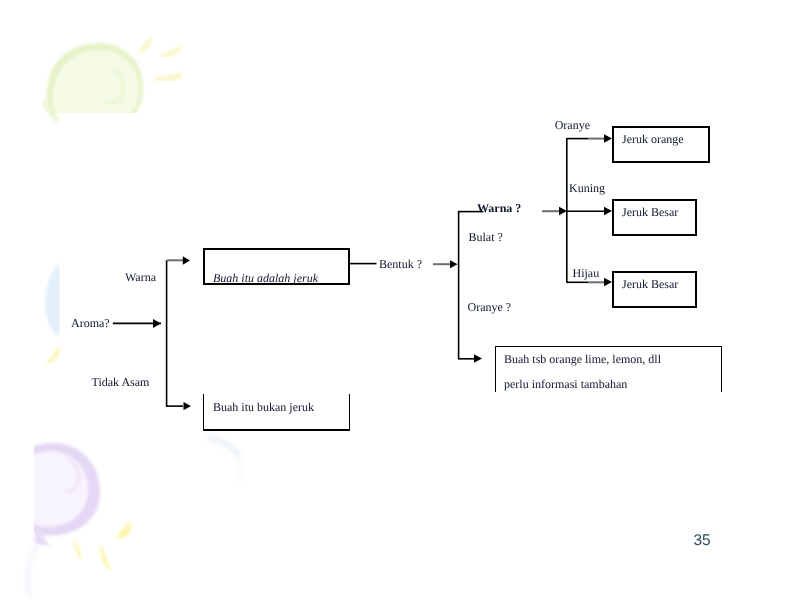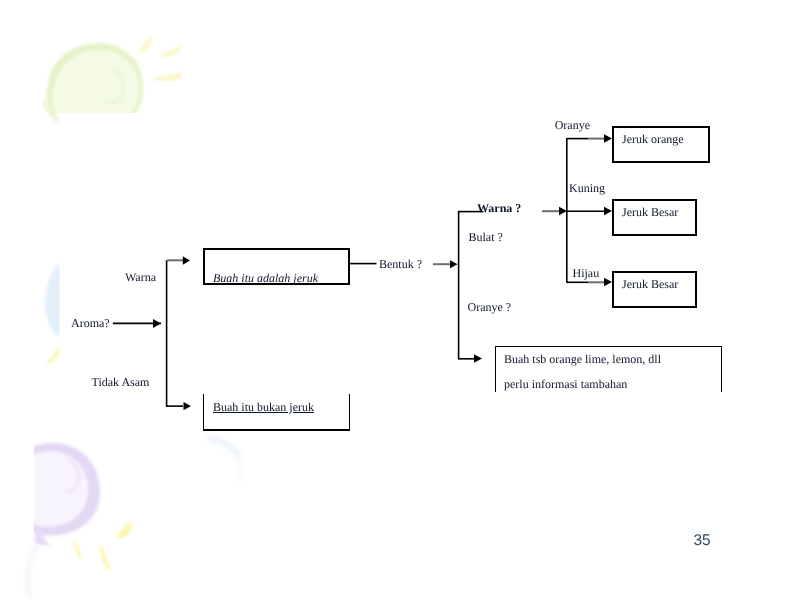--- a/index.html
+++ b/index.html
@@ -8,21 +8,21 @@
        font-family:"Liberation Serif","DejaVu Serif",serif;position:relative;}
   #slide{position:absolute;inset:0;width:792px;height:612px;}
   .bg{position:absolute;left:0;top:0;width:792px;height:612px;pointer-events:none;}
   .diagram{position:absolute;left:0;top:0;width:792px;height:612px;}
   .pagenum{position:absolute;left:693.5px;top:532.5px;color:#2F4A58;
     font-family:"Liberation Sans","DejaVu Sans",sans-serif;font-size:15.5px;line-height:1;text-align:right;}
   .labels{position:absolute;left:0;top:0;width:792px;height:612px;}
   .lbl{position:absolute;white-space:nowrap;color:#0f172a;font-size:12px;line-height:1;}
   .t-aroma{left:71px;top:317px;}
   .t-jeruk{left:213px;top:272px;font-style:italic;}
-  .t-bukan{left:213px;top:401px;text-decoration:underline;}
+  .t-bukan{left:213px;top:401px;}
   .t-orange{left:622px;top:133px;}
   .t-besar1{left:622px;top:206px;}
   .t-besar2{left:622px;top:278px;}
   .t-lime1{left:504px;top:353px;}
   .t-lime2{left:504px;top:362px;margin-top:16px;}
   .t-asam{left:125px;top:270.5px;}
   .t-tidak{left:91.5px;top:375.5px;}
   .t-bentuk{left:379px;top:258px;}
   .t-bulat{left:468.5px;top:231px;}
   .t-lonjong{left:467.5px;top:301px;}

